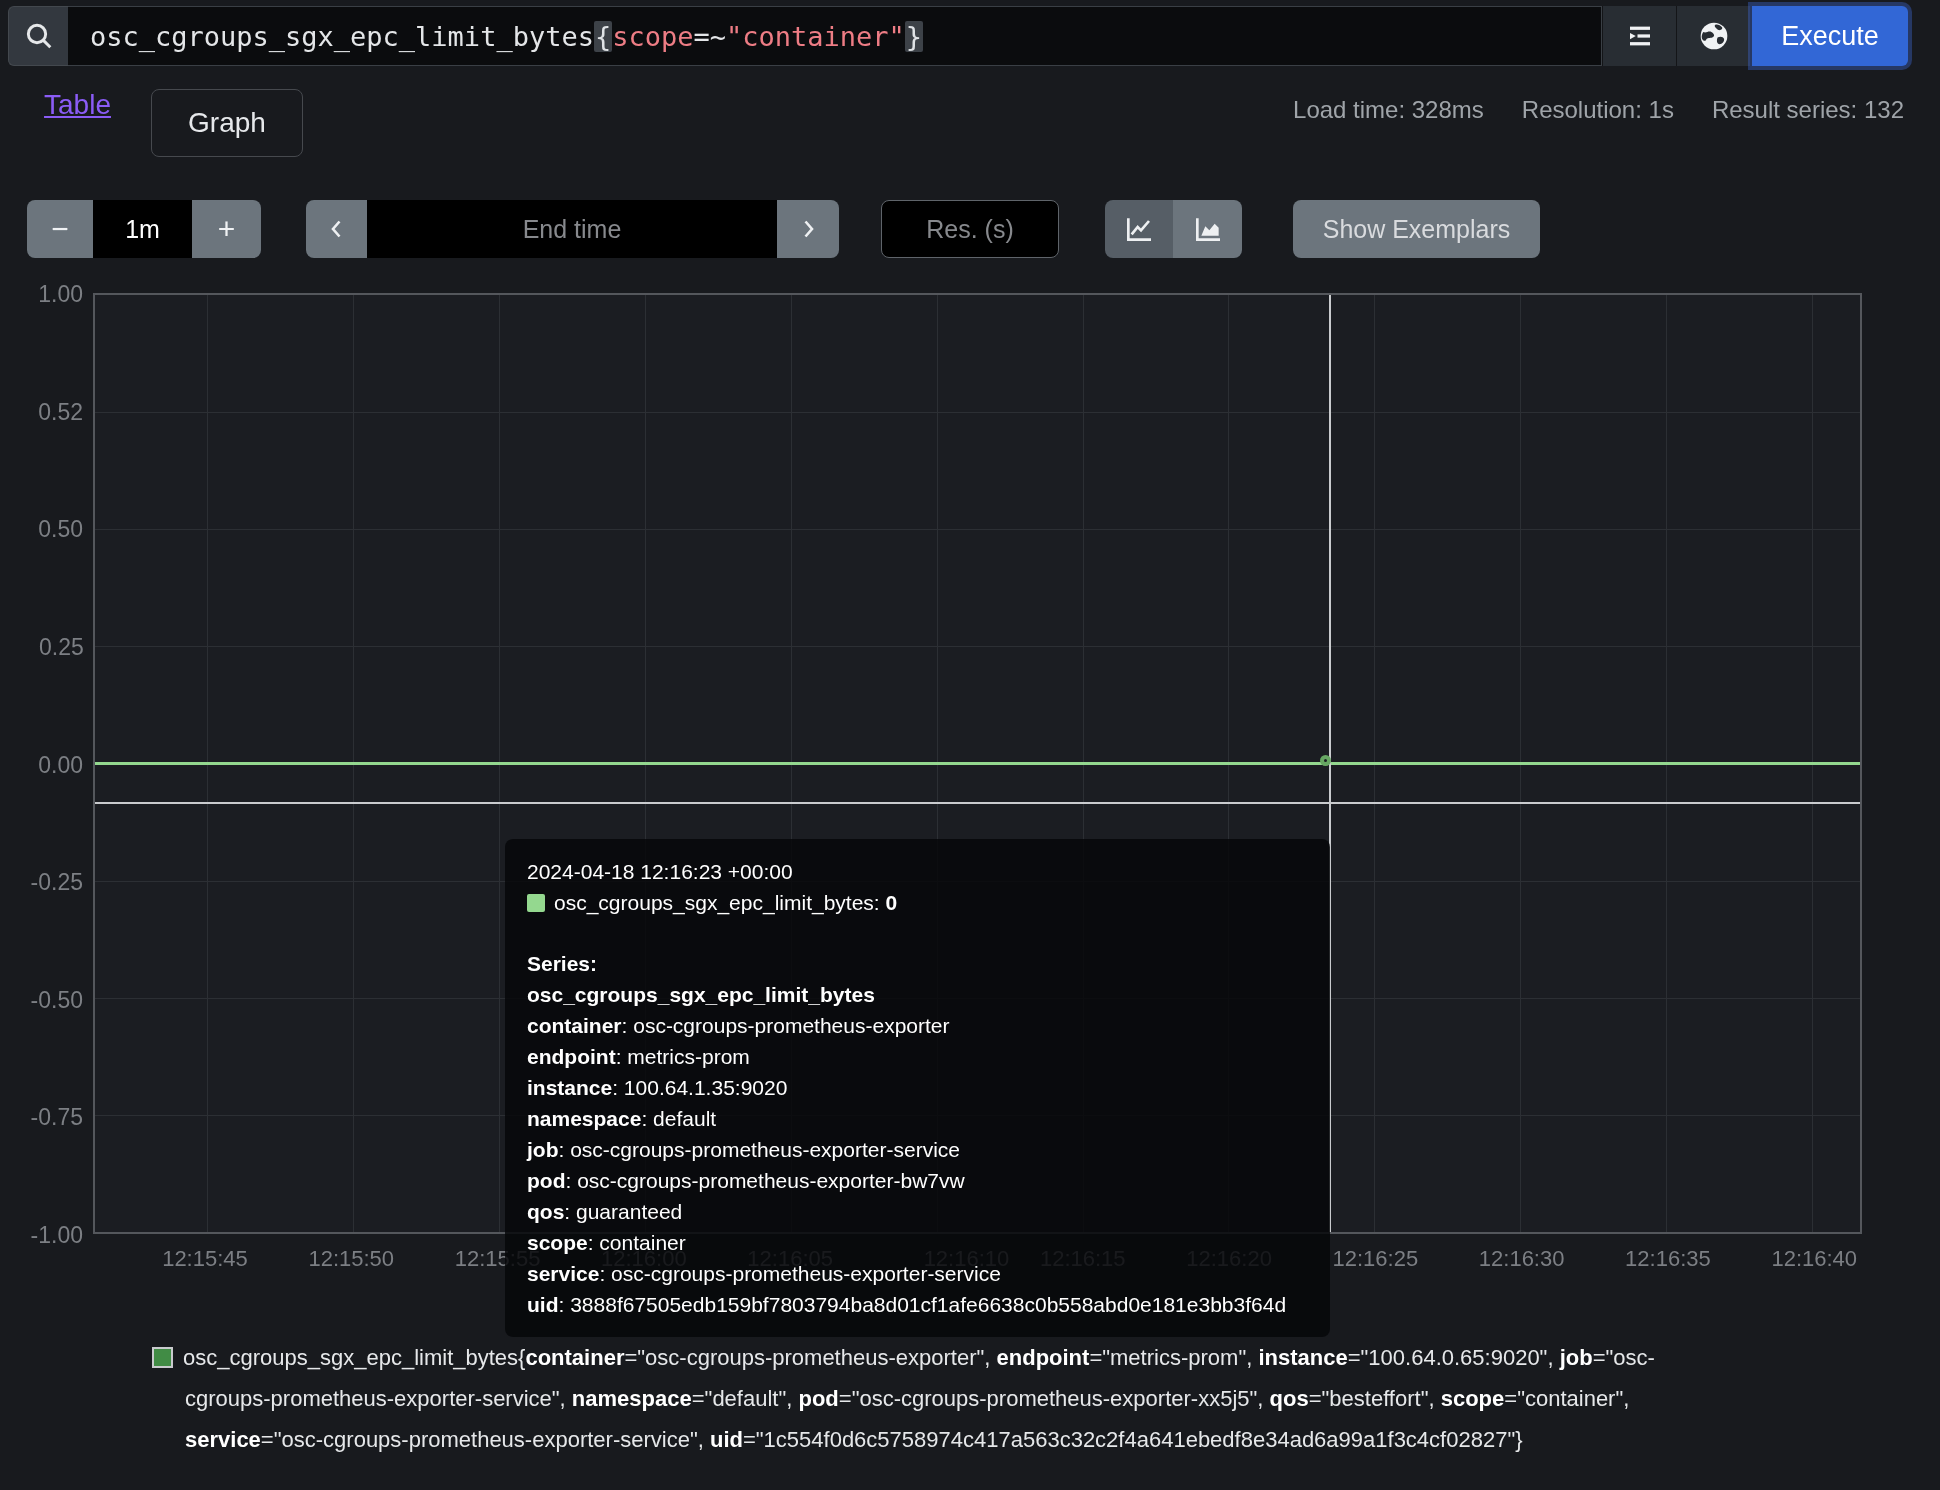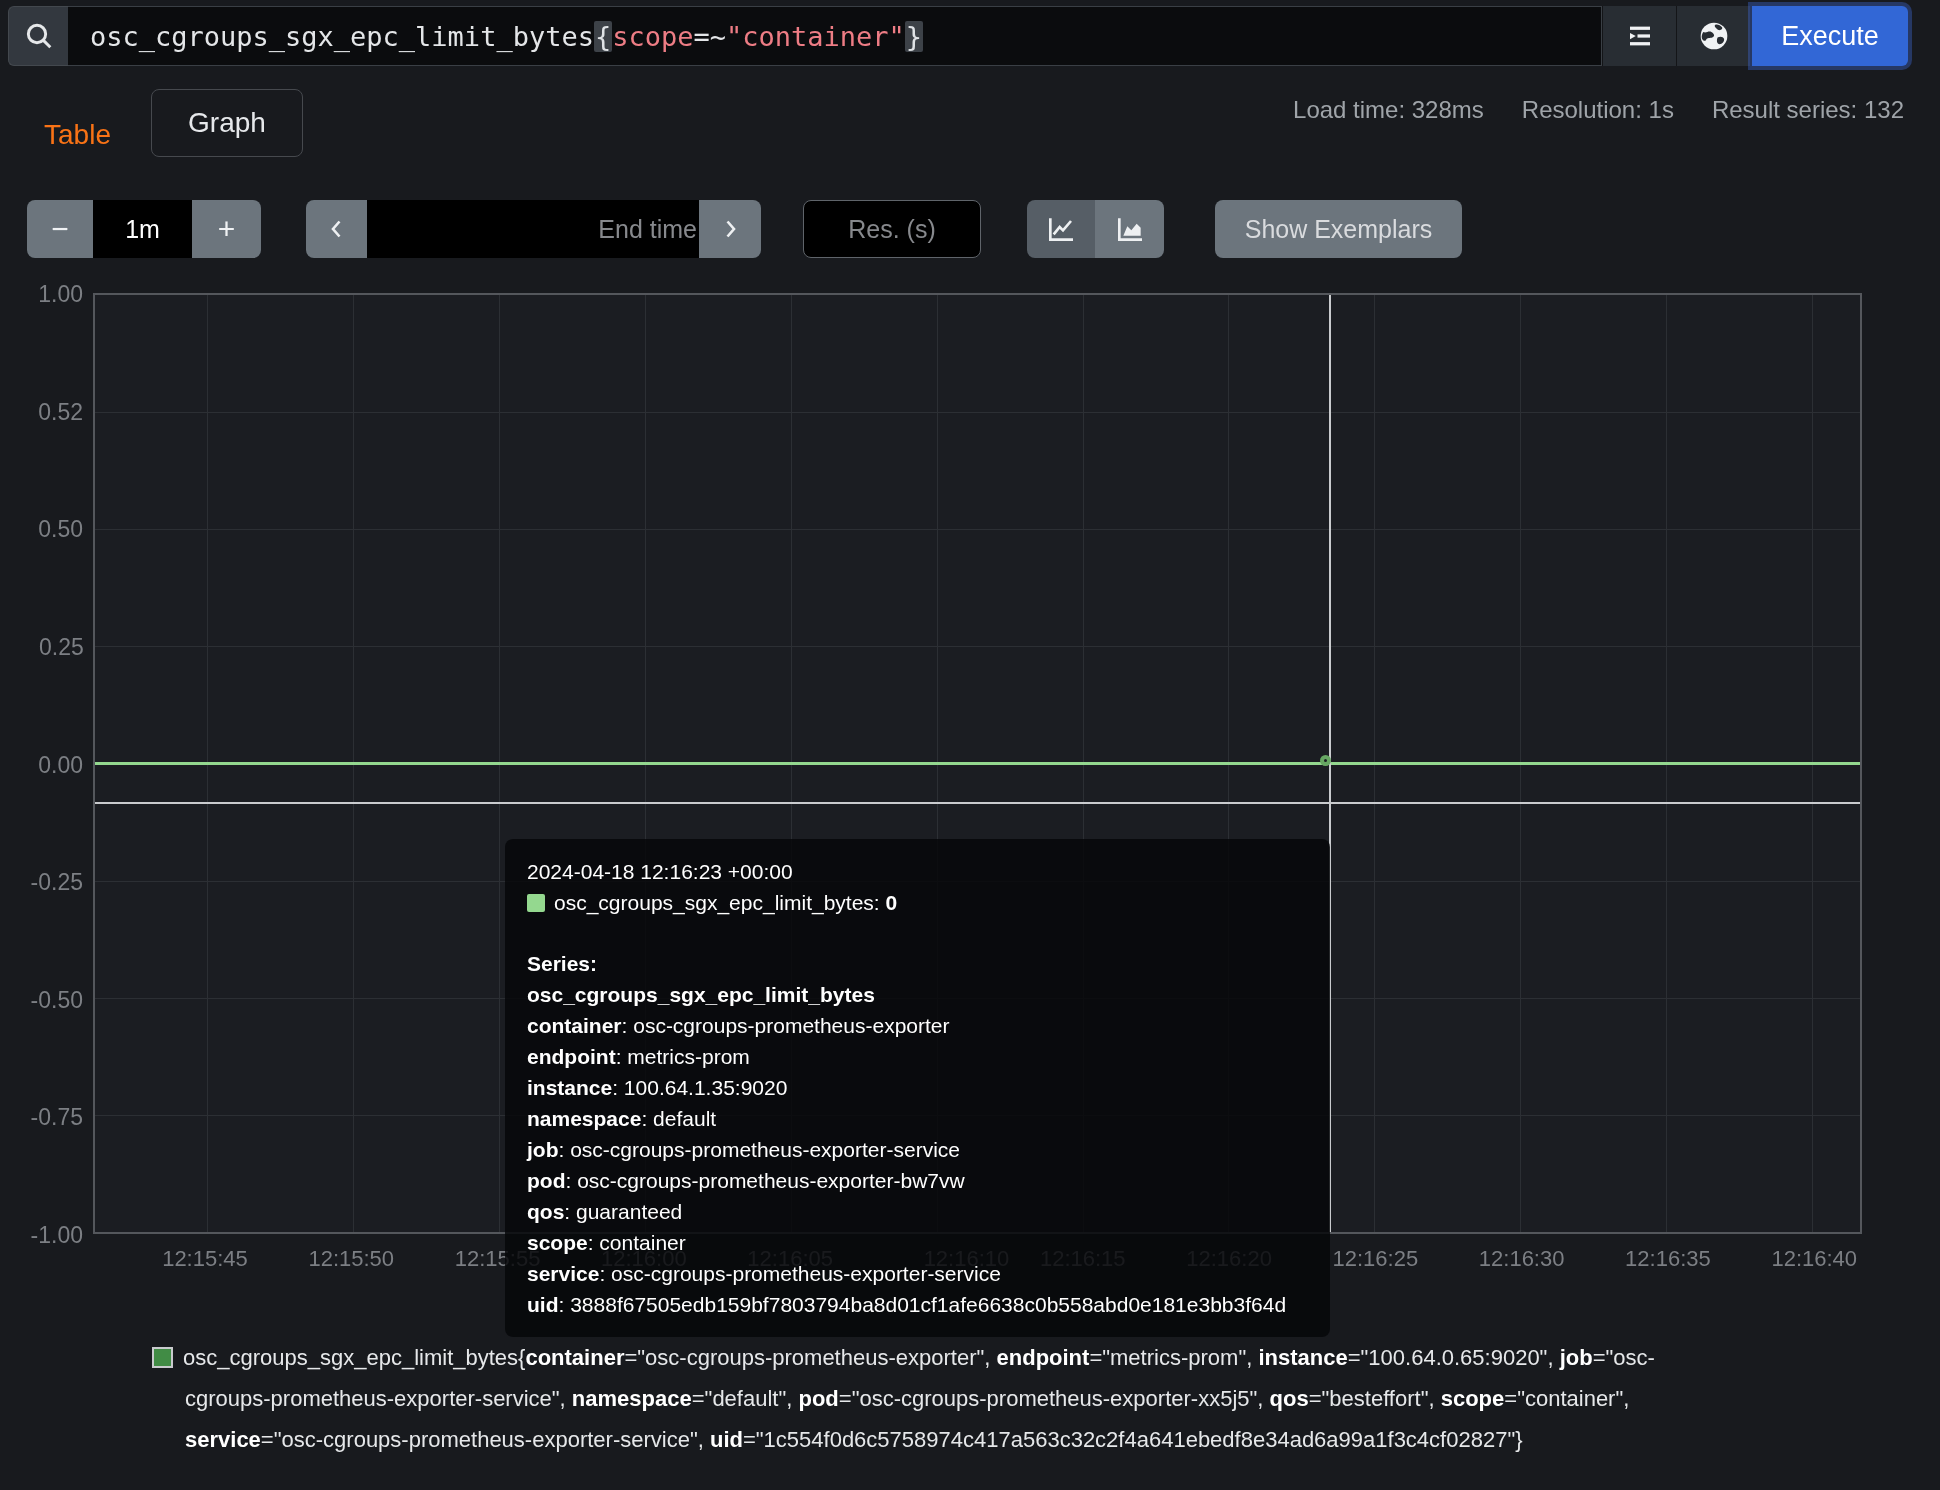--- a/index.html
+++ b/index.html
@@ -20,22 +20,22 @@
   .qbtn{width:74px;height:60px;background:#282d33;border-left:1px solid #141518;display:flex;
         align-items:center;justify-content:center;cursor:pointer;}
   .btn-execute{width:156px;height:60px;background:#3267d6;border-radius:0 6px 6px 0;margin-left:2px;
                display:flex;align-items:center;justify-content:center;font-size:27px;color:#fff;
                cursor:pointer;box-shadow:0 0 0 4px rgba(63,106,216,.38);}
 
   
   .stats{position:absolute;top:96px;right:36px;display:flex;gap:38px;font-size:24px;color:#9fa4a9;}
 
   
-  .tab-table{position:absolute;left:20px;top:89px;width:115px;height:92px;display:flex;align-items:center;
-             justify-content:center;font-size:28px;color:#f97316;cursor:pointer;}
+  .tab-table{position:absolute;left:20px;top:89px;width:115px;height:92px;display:flex;
+             justify-content:center;font-size:28px;color:#8b5cf6;cursor:pointer;text-decoration:underline;}
   .tab-graph{position:absolute;left:151px;top:89px;width:152px;height:68px;border:1px solid #46494e;
              border-radius:8px;display:flex;align-items:center;justify-content:center;font-size:28px;
              color:#e6e8eb;cursor:pointer;}
 
   
   .controls{position:absolute;left:27px;top:200px;height:58px;display:flex;align-items:stretch;}
   .grp{display:flex;border-radius:8px;overflow:hidden;}
   .gbtn{background:#6c757d;color:#eef0f2;display:flex;align-items:center;justify-content:center;cursor:pointer;}
   .ctl-input{background:#000;border:none;color:#fff;font-size:25px;text-align:center;
              font-family:"Liberation Sans",sans-serif;}
@@ -144,21 +144,21 @@
     </div>
     <div style="width:45px;"></div>
     <div class="grp">
       <div class="gbtn" style="width:61px;">
         <span>
           <svg width="24" height="24" viewBox="0 0 24 24" fill="none" stroke="#eef0f2" stroke-width="2.6">
               <polyline points="14.5,4.5 8,12 14.5,19.5"></polyline>
             </svg>
         </span>
       </div>
-      <input class="ctl-input" style="width: 332px; text-align: right;" placeholder="End time">
+      <input class="ctl-input" style="width: 410px;" placeholder="End time">
       <div class="gbtn" style="width:62px;">
         <span>
           <svg width="24" height="24" viewBox="0 0 24 24" fill="none" stroke="#eef0f2" stroke-width="2.6">
               <polyline points="9.5,4.5 16,12 9.5,19.5"></polyline>
             </svg>
         </span>
       </div>
     </div>
     <div style="width:42px;"></div>
     <input class="res-input" style="width: 178px;" placeholder="Res. (s)">

